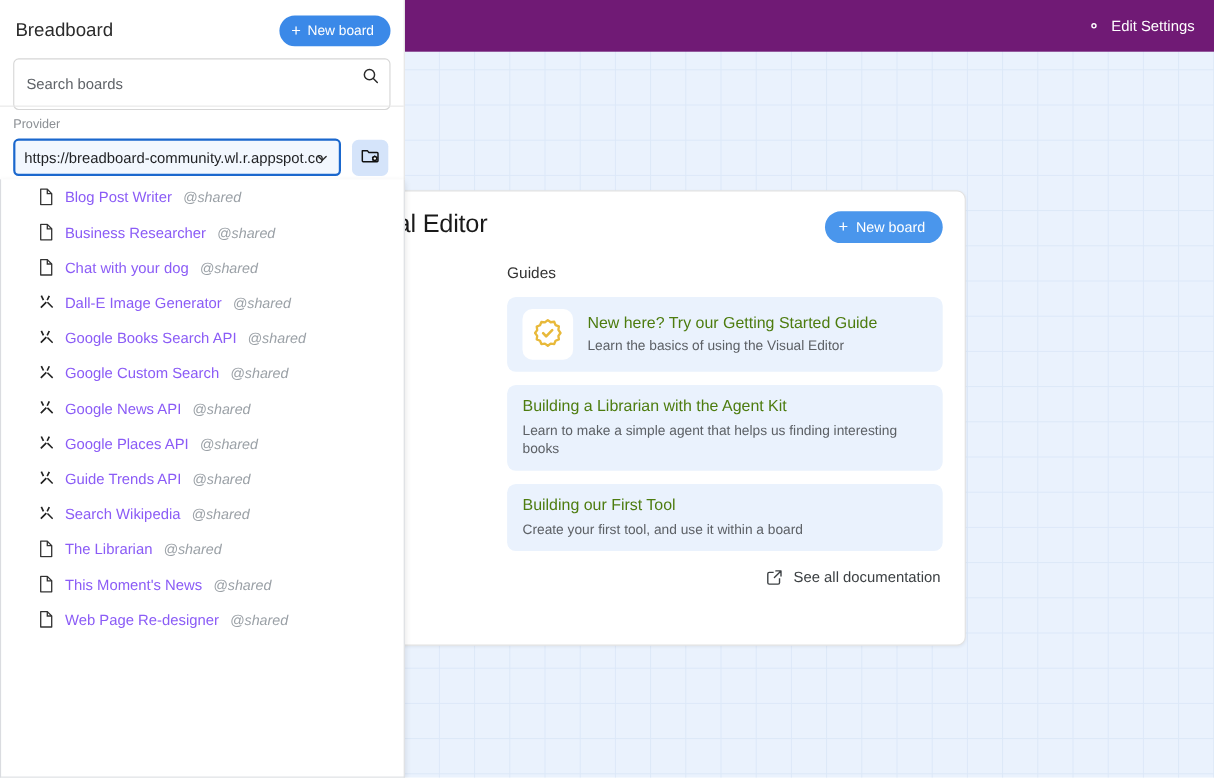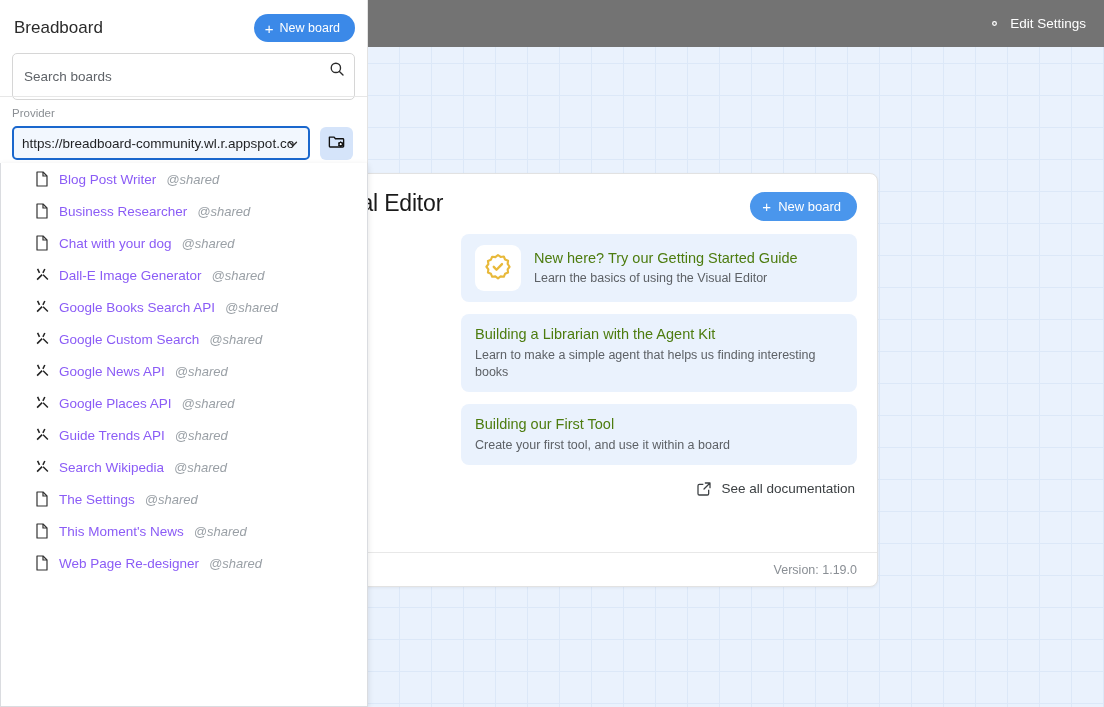--- a/index.html
+++ b/index.html
@@ -22,21 +22,21 @@
       linear-gradient(to right, #dce8f8 1px, transparent 1px),
       linear-gradient(to bottom, #dce8f8 1px, transparent 1px);
     background-size: 32px 32px;
     background-position: -1px -1px;
   }
 
   
   .topbar {
     position: absolute;
     left: 368px; top: 0; width: 736px; height: 47px;
-    background: #737373;
+    background: #701a75;
     display: flex; align-items: center; justify-content: flex-end;
     padding-right: 12px;
   }
   .edit-settings {
     display: flex; align-items: center; gap: 7px;
     color: #ffffff; font-size: 13.5px;
     cursor: pointer; padding: 4px 6px;
   }
   .edit-settings svg { display: block; }
 
@@ -229,20 +229,21 @@
       <div class="welcome-title">Visual Editor</div>
       <button class="new-board-btn">
         <span class="plus">+</span>
         <span>New board</span>
       </button>
     </div>
 
     <div class="welcome-body">
       <div class="welcome-left"></div>
       <div class="welcome-right">
+        <div class="guides-label">Guides</div>
 
         <div class="guide-card">
           <div class="seal-wrap">
             <svg width="30" height="30" viewBox="0 0 24 24">
               <path d="M12 1.6l2.1 1.55 2.56-.33.98 2.4 2.4.98-.33 2.56L21.26 11l-1.55 2.1.33 2.56-2.4.98-.98 2.4-2.56-.33L12 20.26l-2.1-1.55-2.56.33-.98-2.4-2.4-.98.33-2.56L2.74 11l1.55-2.1-.33-2.56 2.4-.98.98-2.4 2.56.33z" fill="none" stroke="#e8b93a" stroke-width="1.7" stroke-linejoin="round"></path>
               <path d="M8.6 11.1l2.2 2.3 4.4-4.5" fill="none" stroke="#e8b93a" stroke-width="1.9" stroke-linecap="round" stroke-linejoin="round"></path>
             </svg>
           </div>
           <div>
             <div class="guide-title">New here? Try our Getting Started Guide</div>
@@ -265,24 +266,20 @@
             <svg width="16" height="16" viewBox="0 0 24 24" fill="none" stroke="#3c4043" stroke-width="1.9">
               <path d="M19 13v6a2 2 0 0 1-2 2H5a2 2 0 0 1-2-2V7a2 2 0 0 1 2-2h6"></path>
               <path d="M21 3h-7M21 3v7M21 3l-9 9" stroke-linecap="round"></path>
             </svg>
           </span>
           <span>See all documentation</span>
         </div>
       </div>
     </div>
 
-    <div class="welcome-foot">
-      <span>!</span>
-      <span>Version: 1.19.0</span>
-    </div>
   </div>
 
   <div class="sidebar">
     <div class="sb-head">
       <div class="sb-title">Breadboard</div>
       <button class="sb-newboard">
         <span class="plus">+</span>
         <span>New board</span>
       </button>
     </div>
@@ -438,21 +435,21 @@
         <span class="dd-name">Search Wikipedia</span>
         <span class="dd-shared">@shared</span>
       </div>
       <div class="dd-item">
         <span class="dd-icon">
           <svg width="14" height="16" viewBox="0 0 14 16" fill="none" stroke="#333" stroke-width="1.2">
             <path d="M2 1h6l4 4v10H2z" stroke-linejoin="round"></path>
               <path d="M8 1v4h4"></path>
           </svg>
         </span>
-        <span class="dd-name">The Settings</span>
+        <span class="dd-name">The Librarian</span>
         <span class="dd-shared">@shared</span>
       </div>
       <div class="dd-item">
         <span class="dd-icon">
           <svg width="14" height="16" viewBox="0 0 14 16" fill="none" stroke="#333" stroke-width="1.2">
             <path d="M2 1h6l4 4v10H2z" stroke-linejoin="round"></path>
               <path d="M8 1v4h4"></path>
           </svg>
         </span>
         <span class="dd-name">This Moment's News</span>

